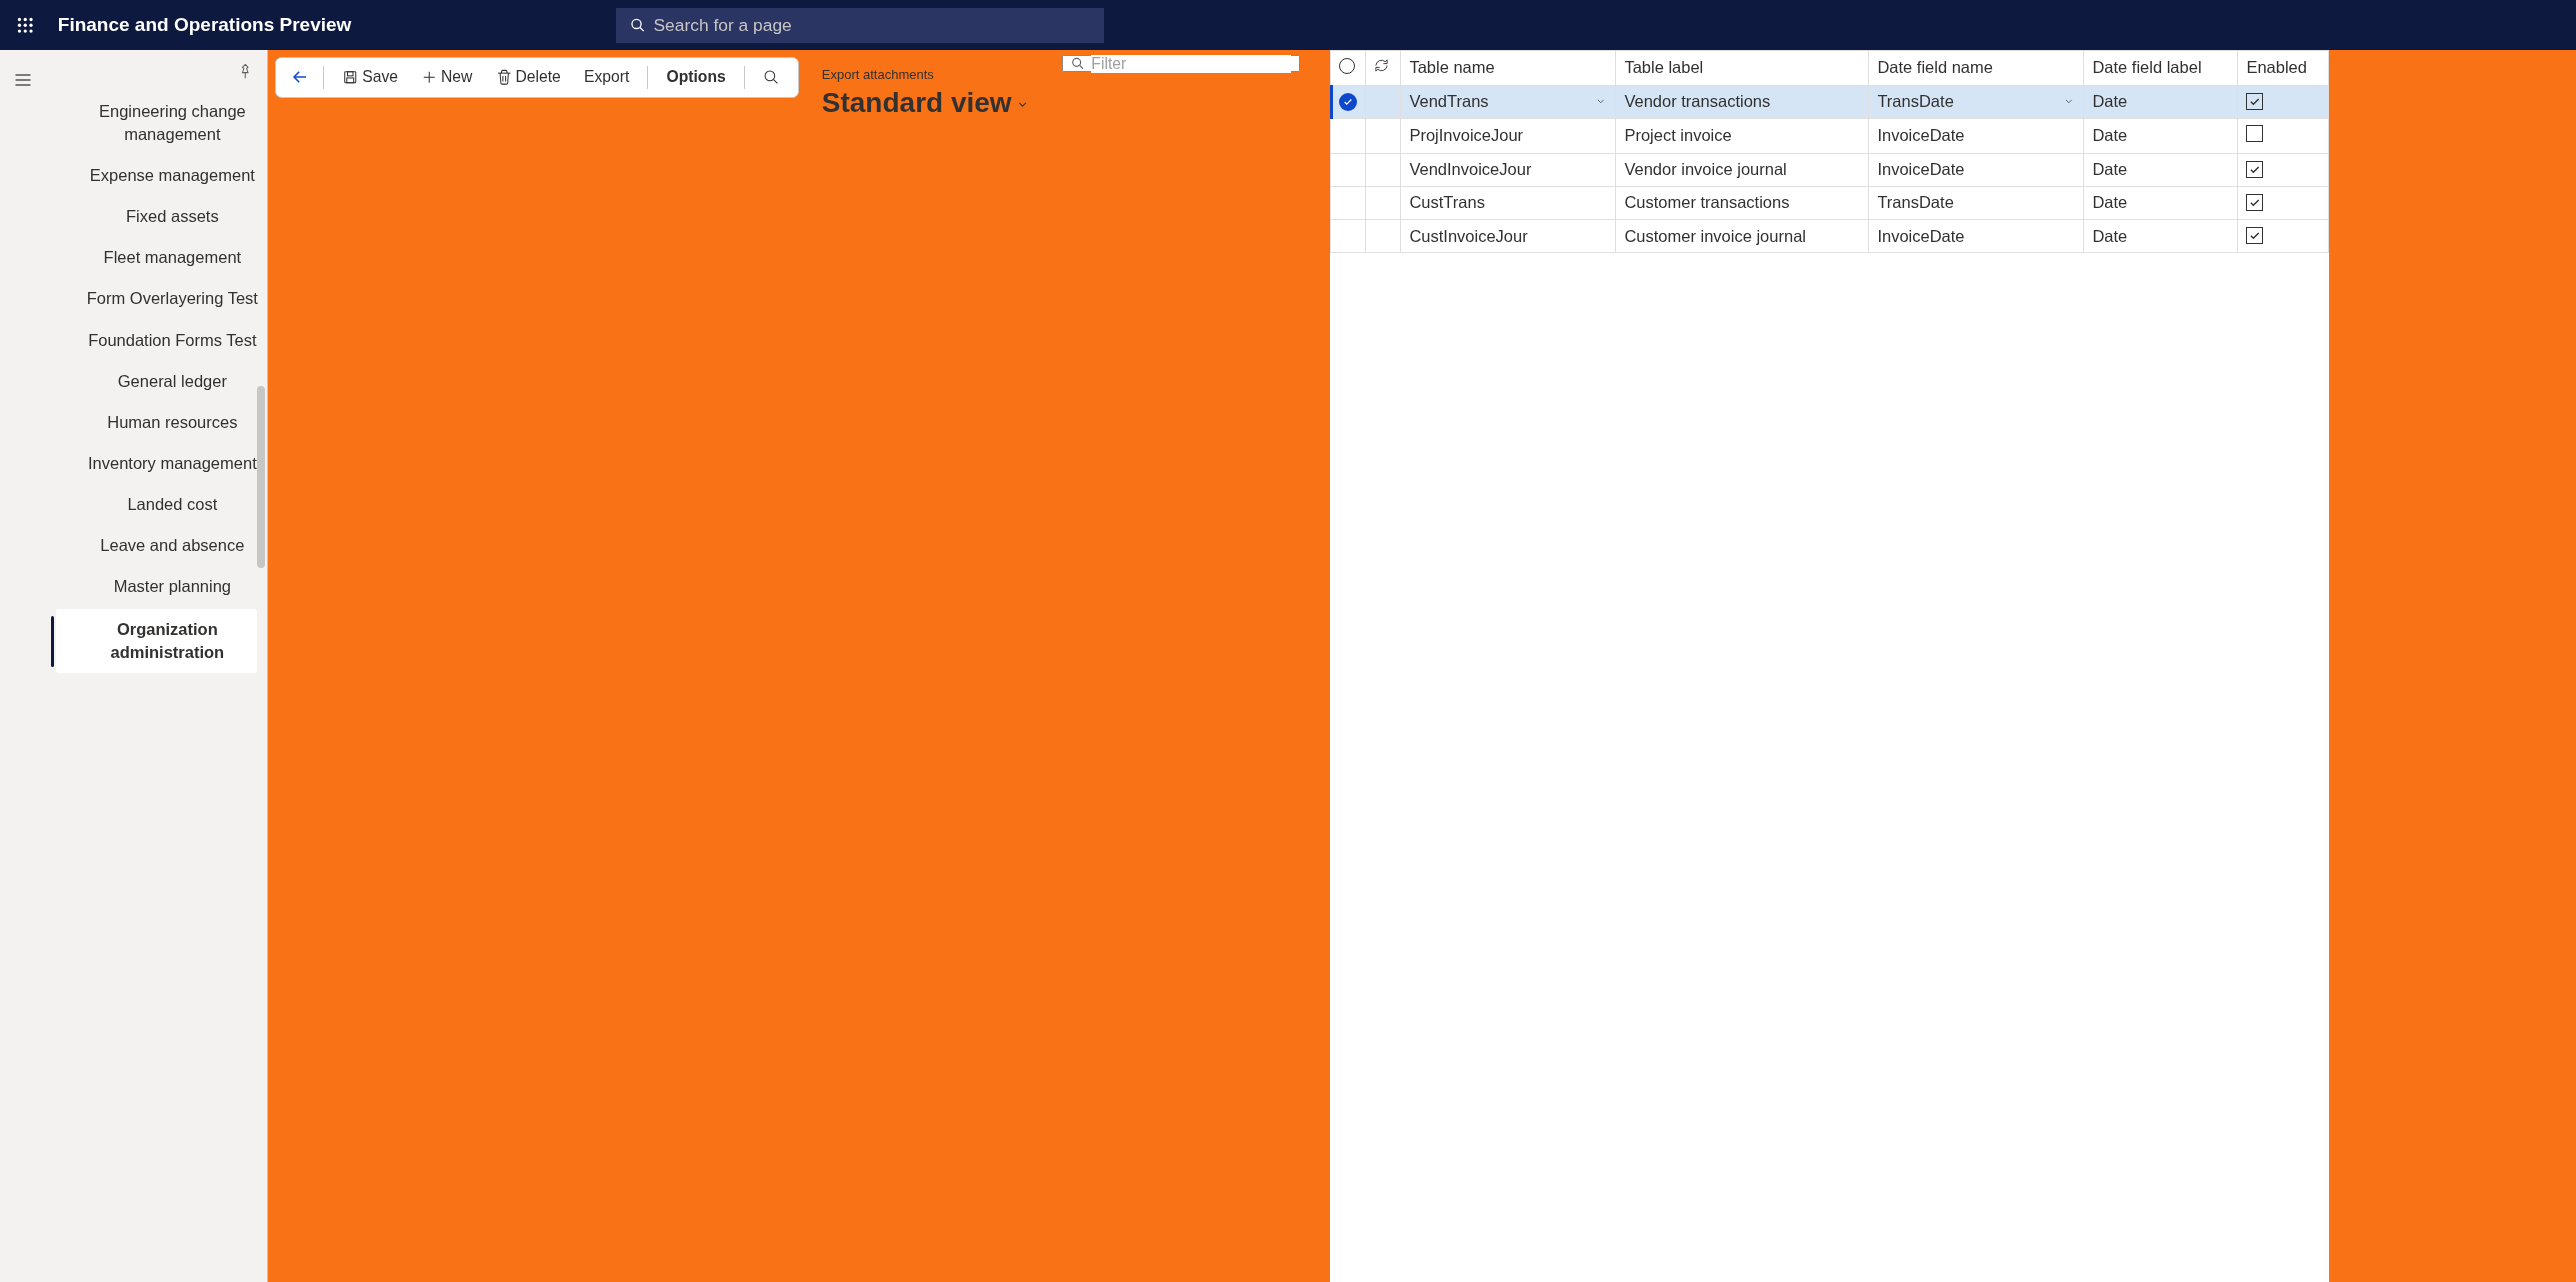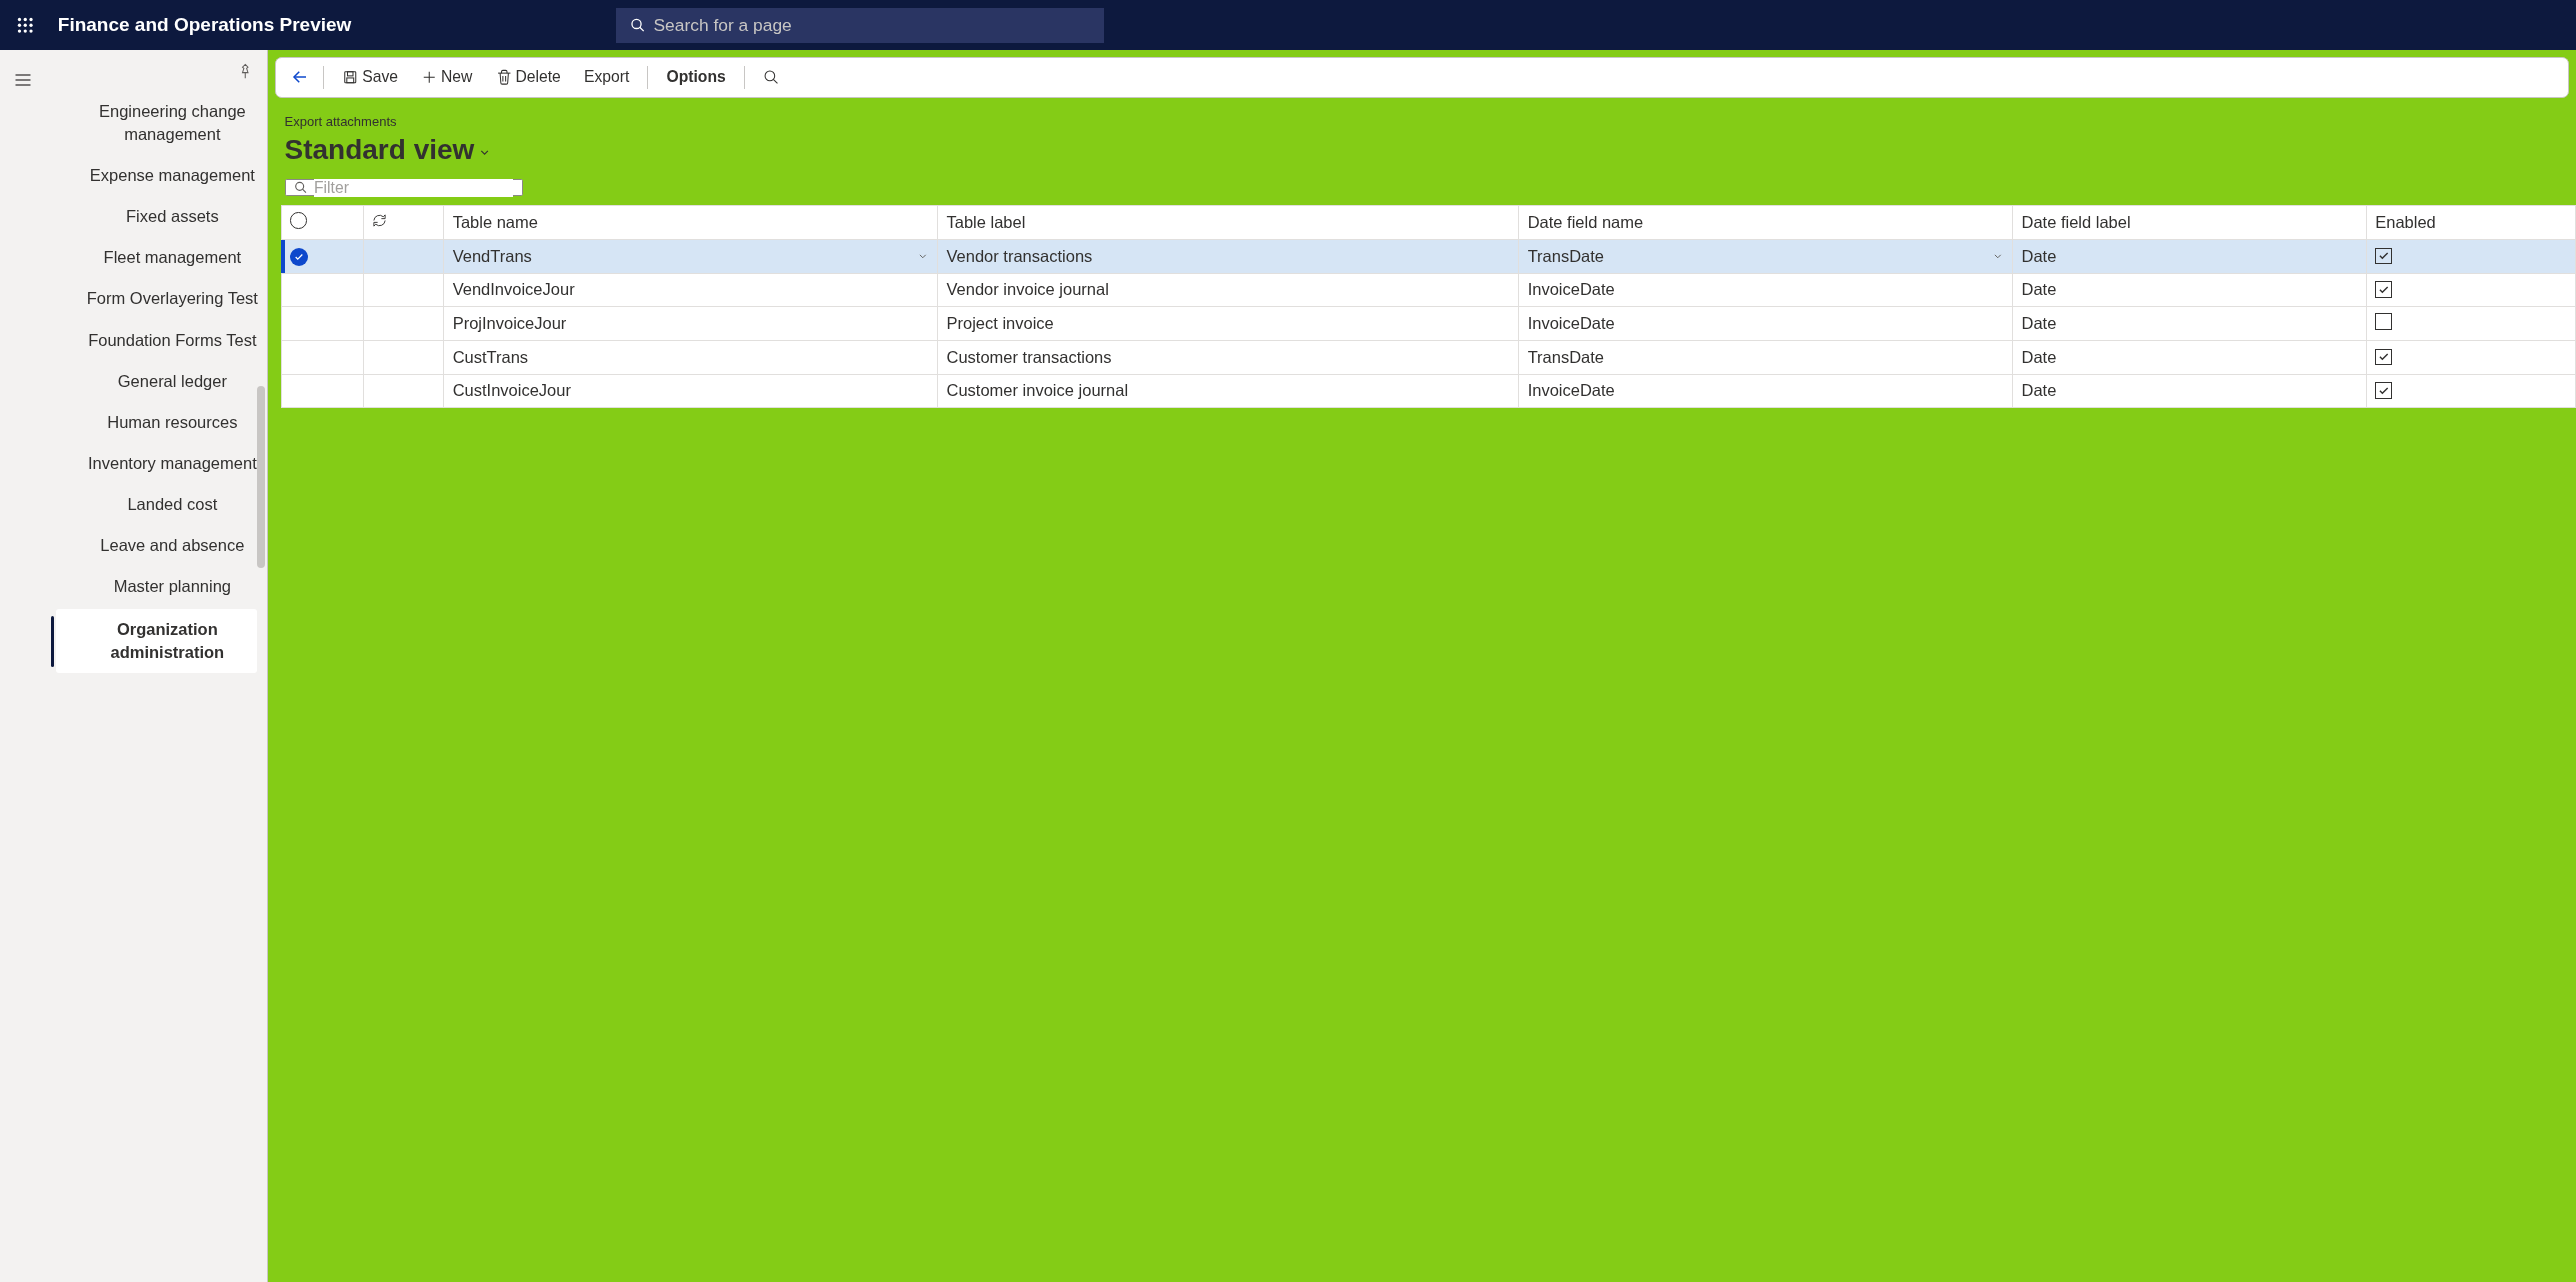--- a/index.html
+++ b/index.html
@@ -115,23 +115,23 @@
       right: 1.7px;
       top: 336px;
       width: 8.3px;
       height: 182px;
       background: #c8c6c4;
       border-radius: 4.1px;
     }
     
     .content-area {
       flex: 1;
-      background: #84cc16;
-      display: flex;
-      flex-direction: column;
+      background: #f97316;
+      display: flex;
+      flex-direction: row;
     }
     .action-pane {
       background: white;
       border: 0.8px solid #c8c6c4;
       border-radius: 6.6px;
       margin: 6.6px 6.6px 0 6.6px;
       height: 41px;
       display: flex;
       align-items: center;
       padding: 0 10px;
@@ -433,38 +433,38 @@
               <td class="col-datelabel">Date</td>
               <td class="col-enabled"><span class="checkbox-box">
                   <svg width="11.6" height="11.6" viewBox="0 0 24 24" fill="none" stroke="#323130" stroke-width="3">
                     <polyline points="4 12 9 17 20 6"></polyline>
                   </svg>
                 </span></td>
             </tr>
             <tr>
               <td class="col-mark"></td>
               <td class="col-refresh"></td>
+              <td class="col-tablename">ProjInvoiceJour</td>
+              <td class="col-tablelabel">Project invoice</td>
+              <td class="col-datefield">InvoiceDate</td>
+              <td class="col-datelabel">Date</td>
+              <td class="col-enabled"><span class="checkbox-box"></span></td>
+            </tr>
+            <tr>
+              <td class="col-mark"></td>
+              <td class="col-refresh"></td>
               <td class="col-tablename">VendInvoiceJour</td>
               <td class="col-tablelabel">Vendor invoice journal</td>
               <td class="col-datefield">InvoiceDate</td>
               <td class="col-datelabel">Date</td>
               <td class="col-enabled"><span class="checkbox-box">
                   <svg width="11.6" height="11.6" viewBox="0 0 24 24" fill="none" stroke="#323130" stroke-width="3">
                     <polyline points="4 12 9 17 20 6"></polyline>
                   </svg>
                 </span></td>
-            </tr>
-            <tr>
-              <td class="col-mark"></td>
-              <td class="col-refresh"></td>
-              <td class="col-tablename">ProjInvoiceJour</td>
-              <td class="col-tablelabel">Project invoice</td>
-              <td class="col-datefield">InvoiceDate</td>
-              <td class="col-datelabel">Date</td>
-              <td class="col-enabled"><span class="checkbox-box"></span></td>
             </tr>
             <tr>
               <td class="col-mark"></td>
               <td class="col-refresh"></td>
               <td class="col-tablename">CustTrans</td>
               <td class="col-tablelabel">Customer transactions</td>
               <td class="col-datefield">TransDate</td>
               <td class="col-datelabel">Date</td>
               <td class="col-enabled"><span class="checkbox-box">
                   <svg width="11.6" height="11.6" viewBox="0 0 24 24" fill="none" stroke="#323130" stroke-width="3">

